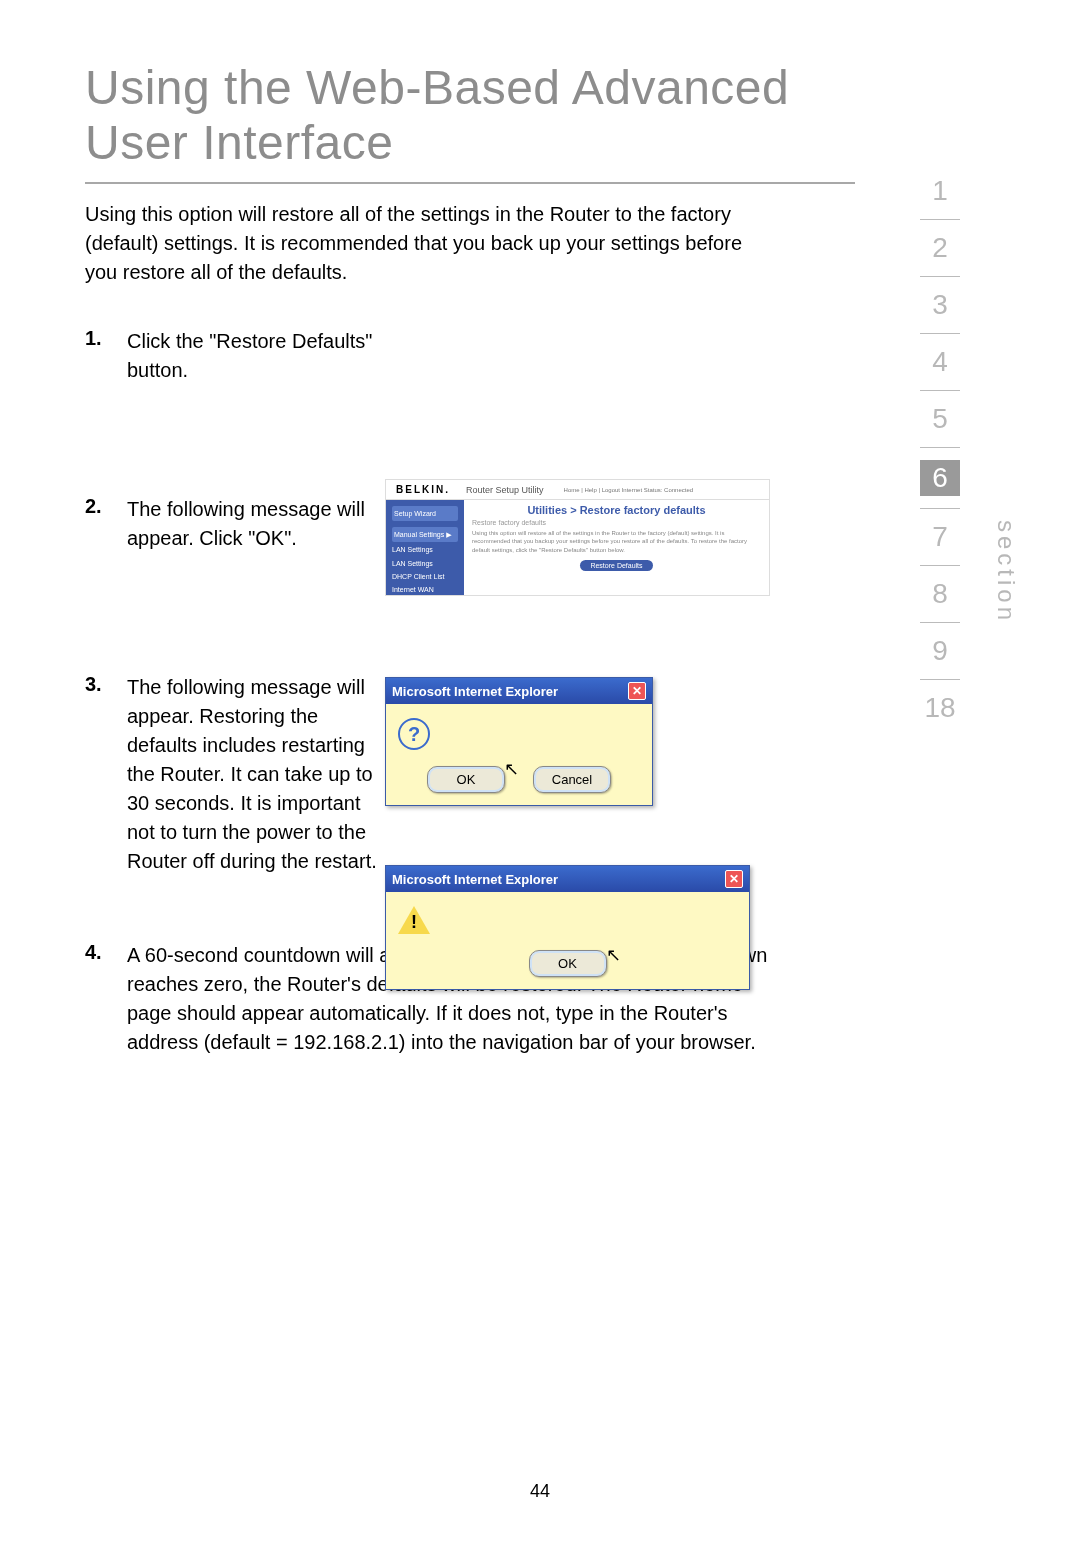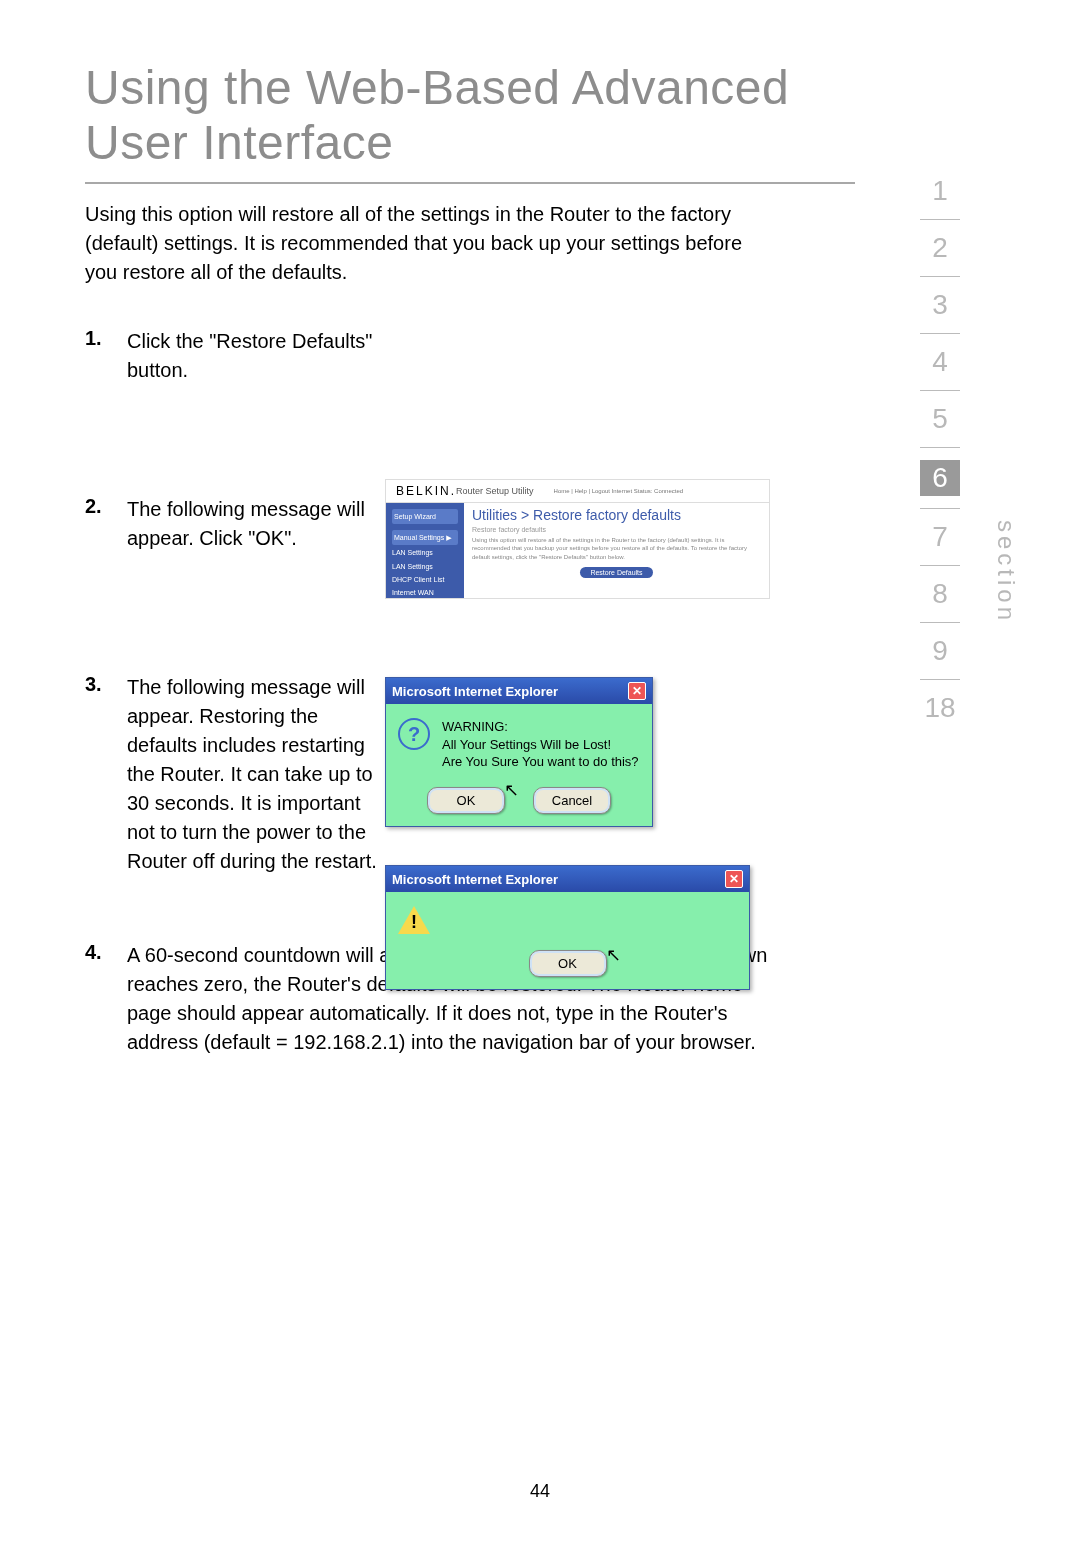--- a/index.html
+++ b/index.html
@@ -43,33 +43,33 @@
   ol { list-style: none; }
   .step { display: flex; margin-bottom: 40px; }
   .step-num { flex: 0 0 42px; font-weight: bold; font-size: 20px; }
   .step-body { flex: 1; }
   .step-text { font-size: 20px; line-height: 1.45; max-width: 260px; }
   .step-text.wide { max-width: 665px; }
   .step-img { position: absolute; left: 300px; background: #fff; }
   
   .fig1 { top: 152px; width: 385px; border: 1px solid #ddd; }
   .fig1-top { display:flex; background:#fff; border-bottom:1px solid #ddd; padding:4px 10px; align-items:center; }
-  .fig1-logo { font-weight:normal; font-size:12px; letter-spacing:2px; color:#000; width:60px;}
-  .fig1-util { font-size:9px; color:#555; }
+  .fig1-logo { font-weight:bold; font-size:10px; letter-spacing:2px; color:#000; width:60px;}
+  .fig1-util { font-size:9px; color:#555; margin-left:10px; }
   .fig1-links { font-size:6px; color:#777; margin-left:20px; }
   .fig1-body { display:flex; height:95px; }
   .fig1-side { width:78px; background:#3d5baa; color:#fff; font-size:7px; padding:4px 6px; line-height:1.6; }
   .fig1-side .mi { margin:2px 0; }
   .fig1-main { flex:1; padding:4px 8px; font-size:7px; color:#444; }
-  .fig1-bc { color:#3d5baa; font-size:14px; font-weight:normal; margin-bottom:3px;}
+  .fig1-bc { color:#3d5baa; font-size:11px; font-weight:bold; margin-bottom:3px;text-align:center;}
   .fig1-sub { color:#999; font-size:7px; margin-bottom:3px;}
   .fig1-desc { font-size:6px; color:#888; line-height:1.4; }
   .fig1-btn { display:block; margin:6px auto 0; background:#3d5baa; color:#fff; font-size:7px; padding:2px 10px; border-radius:8px; width:fit-content; }
   
-  .dialog { border:1px solid #3b5ba7; background:#86efac; box-shadow: 2px 2px 4px rgba(0,0,0,.3); }
+  .dialog { border:1px solid #3b5ba7; background:#fef9c3; box-shadow: 2px 2px 4px rgba(0,0,0,.3); }
   .dlg2 { top:350px; width:268px; }
   .dlg3 { top:538px; width:365px; }
   .titlebar { background: linear-gradient(#3b6bcd,#2a4aa8); color:#fff; font-weight:bold; font-size:13px; padding:4px 6px; display:flex; justify-content:space-between; align-items:center; }
   .closebtn { width:18px; height:18px; background:#e55; border:1px solid #fff; border-radius:2px; display:flex; align-items:center; justify-content:center; color:#fff; font-size:12px; line-height:1;}
   .dlg-body { padding:14px 12px 10px; font-size:13px; display:flex; }
   .icon-q, .icon-e { width:32px; height:32px; border-radius:50%; flex:0 0 32px; margin-right:12px; display:flex; align-items:center; justify-content:center; font-size:20px; font-weight:bold;}
   .icon-q { border:2px solid #3b6bcd; color:#3b6bcd; }
   .icon-e-inner { clip-path: polygon(50% 0, 100% 100%, 0 100%); background:#f7d94c; width:32px; height:28px; display:flex; align-items:flex-end; justify-content:center;}
   .dlg-text { line-height:1.35; }
   .dlg-btns { display:flex; justify-content:center; gap:28px; padding:6px 0 12px;}
@@ -130,25 +130,20 @@
         </div>
     </li>
 
     <div class="step-img dialog dlg2">
       <div class="titlebar">
         <span>Microsoft Internet Explorer</span>
         <span class="closebtn">✕</span>
       </div>
       <div class="dlg-body">
         <div class="icon-q">?</div>
-        <div class="dlg-text">
-          <div>WARNING:</div>
-          <div>All Your Settings Will be Lost!</div>
-          <div>Are You Sure You want to do this?</div>
-        </div>
       </div>
       <div class="dlg-btns" style="position:relative;">
         <span class="winbtn">OK</span>
         <span class="cursor" style="left:118px; top:-2px;">↖</span>
         <span class="winbtn">Cancel</span>
       </div>
     </div>
 
     <li class="step" style="margin-top:120px;">
       <div class="step-num">3.</div>

